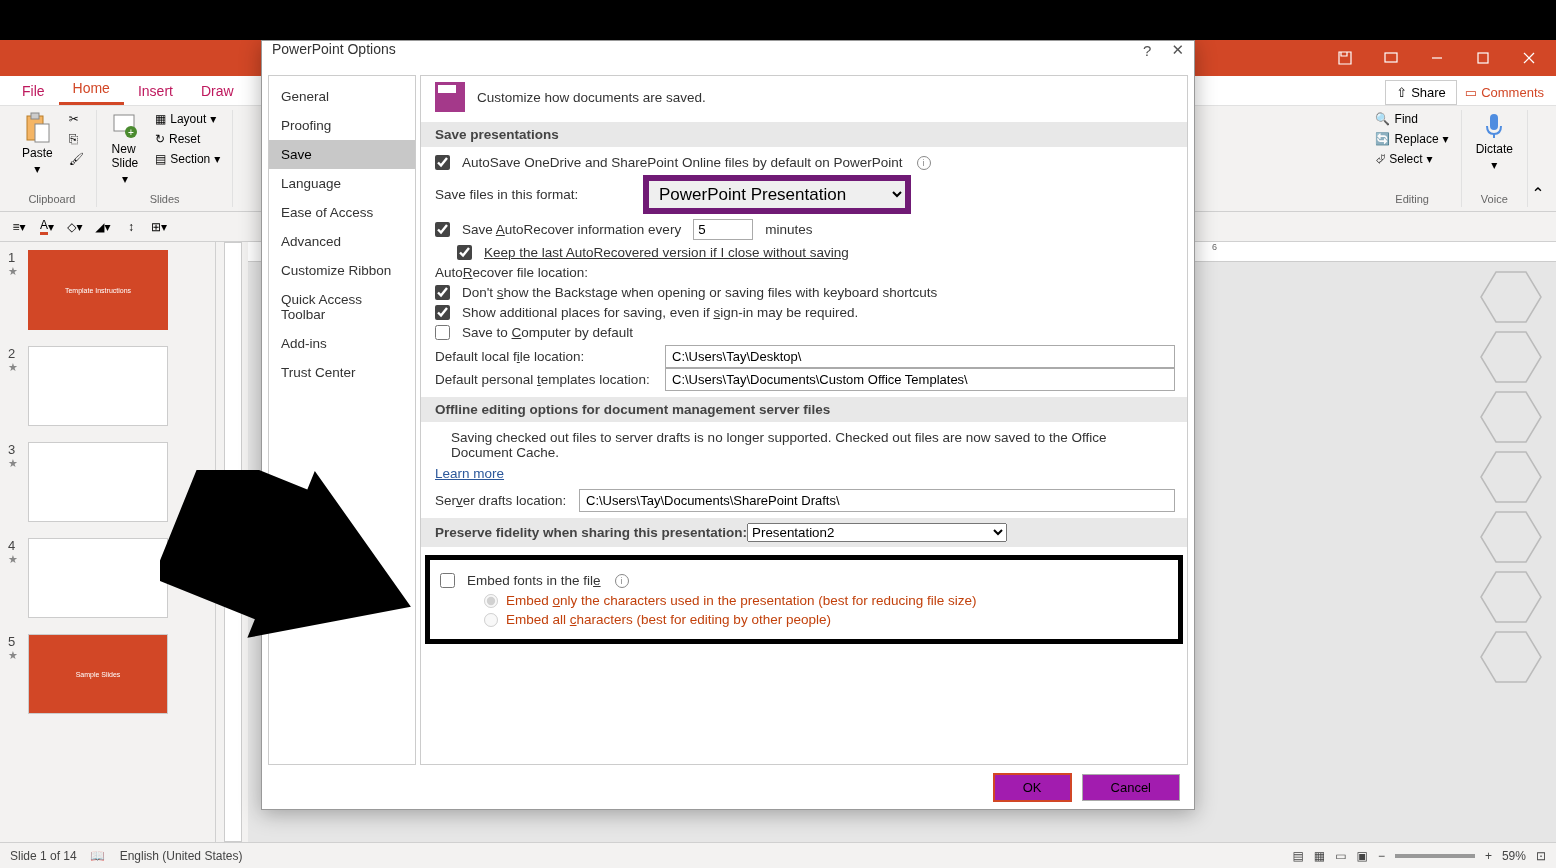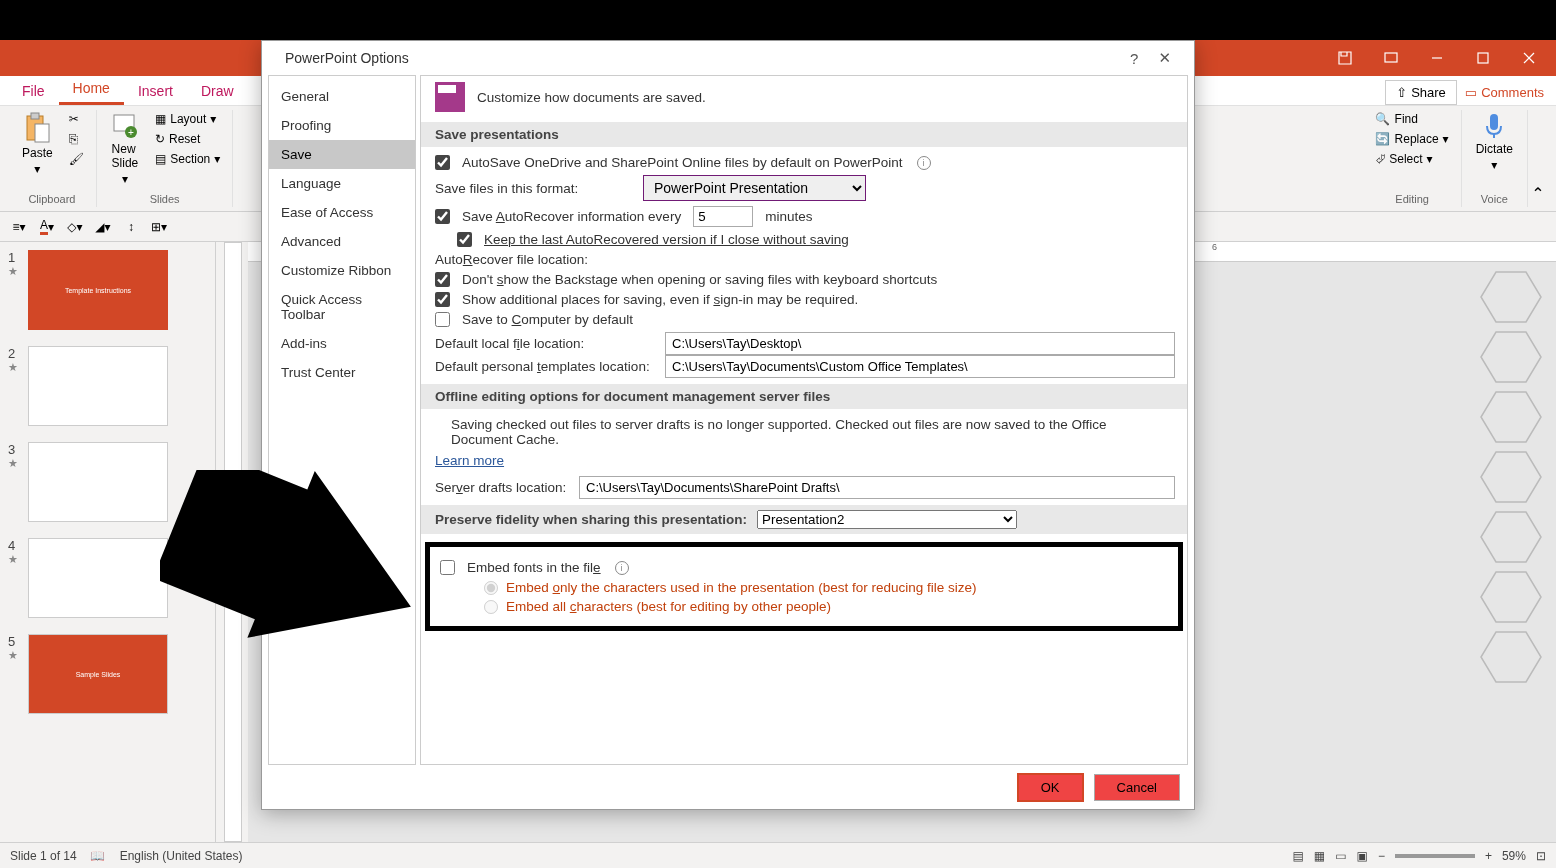--- a/index.html
+++ b/index.html
@@ -52,57 +52,57 @@
 .canvas-area { flex: 1; background: #e6e6e6; position: relative; overflow: hidden; }
 .ruler-h { height: 20px; background: #fff; border-bottom: 1px solid #ccc; font-size: 9px; color: #666; padding-left: 4px; }
 .hex-pattern { position: absolute; right: 0; top: 20px; bottom: 0; width: 80px; }
 
 
 .statusbar { position: absolute; bottom: 0; left: 0; right: 0; height: 26px; background: #f3f2f1; border-top: 1px solid #d0d0d0; display: flex; align-items: center; padding: 0 10px; font-size: 12px; color: #444; gap: 14px; }
 .statusbar-right { margin-left: auto; display: flex; align-items: center; gap: 10px; }
 
 
 .dialog { position: absolute; top: 40px; left: 261px; width: 934px; height: 770px; background: #fff; border: 1px solid #999; box-shadow: 0 4px 20px rgba(0,0,0,0.3); display: flex; flex-direction: column; z-index: 100; }
-.dialog-titlebar { height: 34px; display: flex; align-items: center; padding: 0 23px; font-size: 14px; color: #333; }
+.dialog-titlebar { height: 34px; display: flex; align-items: flex-start; padding: 0 10px; font-size: 14px; color: #333; }
 .dialog-title-right { margin-left: auto; display: flex; align-items: center; gap: 20px; }
 .dialog-title-right span { cursor: pointer; font-size: 15px; color: #555; }
 
 .dialog-body { display: flex; flex: 1; overflow: hidden; }
 .dialog-sidebar { width: 148px; border: 1px solid #ccc; margin: 0 4px 0 6px; padding: 6px 0; }
 .dialog-sidebar-item { padding: 7px 12px; font-size: 13.5px; color: #333; cursor: pointer; }
 .dialog-sidebar-item.active { background: #c8c8c8; color: #000; }
 
 .dialog-content { flex: 1; padding: 6px 10px 6px 14px; overflow-y: auto; border: 1px solid #ccc; margin-right: 6px; font-size: 13.5px; color: #333; }
 .content-header { display: flex; align-items: center; gap: 12px; margin-bottom: 10px; }
 .save-icon-big { width: 30px; height: 30px; background: #a4398a; position: relative; }
 .save-icon-big::after { content: ''; position: absolute; top: 3px; left: 3px; width: 18px; height: 8px; background: #fff; }
 
 .section-header { background: #e8e8e8; padding: 5px 8px; font-weight: 600; color: #444; margin: 6px -10px 8px -14px; padding-left: 14px; }
 
 .field-row { display: flex; align-items: center; margin: 0 0; gap: 8px; }
 .field-row label { min-width: 200px; }
 .field-row input[type=text] { flex: 1; padding: 3px 6px; border: 1px solid #aaa; font-size: 13px; max-width: 510px; }
-.field-row select { padding: 3px 6px; border: 1px solid #701a75; font-size: 14px; width: 223px; }
+.field-row select { padding: 3px 6px; border: 6px solid #701a75; font-size: 17px; width: 268px; }
 .checkbox-row { display: flex; align-items: center; gap: 12px; margin: 5px 0; }
 .checkbox-row input[type=checkbox] { width: 15px; height: 15px; accent-color: #444; }
 .indent { padding-left: 22px; text-decoration: underline; }
 .indent2 { padding-left: 44px; }
 .spinner { width: 60px; padding: 2px 4px; border: 1px solid #aaa; }
 .info-icon { display: inline-flex; width: 14px; height: 14px; border: 1px solid #888; border-radius: 50%; align-items: center; justify-content: center; font-size: 9px; color: #888; margin-left: 2px; }
 
 .learn-more { color: #2b579a; text-decoration: underline; cursor: pointer; }
 
 .radio-row { display: flex; align-items: center; gap: 8px; margin: 4px 0; }
 .radio-row input[type=radio] { width: 14px; height: 14px; }
 .disabled-text { color: #c2410c; }
 
 .highlight-box { border: 5px solid #000; margin: 4px -6px 4px -10px; padding: 8px 10px; }
 
 .dialog-footer { height: 44px; display: flex; justify-content: flex-end; align-items: center; padding: 0 14px; gap: 10px; }
-.dialog-btn { padding: 5px 22px; border: 1px solid #aaa; background: #ef4444; font-size: 13px; cursor: pointer; }
+.dialog-btn { padding: 5px 28px; border: 1px solid #aaa; background: #a21caf; font-size: 13px; cursor: pointer; }
 .dialog-btn.primary { border: 2px solid #d24726; }
 
 
 .arrow { position: absolute; top: 470px; left: 160px; z-index: 200; }
 
 .underline-char { text-decoration: underline; }
 </style>
 </head>
 <body>
 
@@ -409,21 +409,21 @@
       <div class="section-header">Offline editing options for document management server files</div>
 
       <div style="margin:6px 16px">Saving checked out files to server drafts is no longer supported. Checked out files are now saved to the Office Document Cache.</div>
       <div><span class="learn-more">Learn more</span></div>
 
       <div class="field-row" style="margin-top:8px">
         <label style="min-width:136px">Ser<span class="underline-char">v</span>er drafts location:</label>
         <input type="text" style="max-width: 596px;" value="C:\Users\Tay\Documents\SharePoint Drafts\">
       </div>
 
-      <div class="section-header" style="display:flex;align-items:center;gap:10px">
+      <div class="section-header" style="display:flex;align-items:center;">
         <span>Preserve fidelity when sharing this presentation:</span>
         <select style="width:260px;font-weight:normal"><option>Presentation2</option></select>
       </div>
 
       <div class="highlight-box">
         <div class="checkbox-row">
           <input type="checkbox" style="">
           <span>Embed fonts in the fil<span class="underline-char">e</span></span>
           <span class="info-icon">i</span>
         </div>

